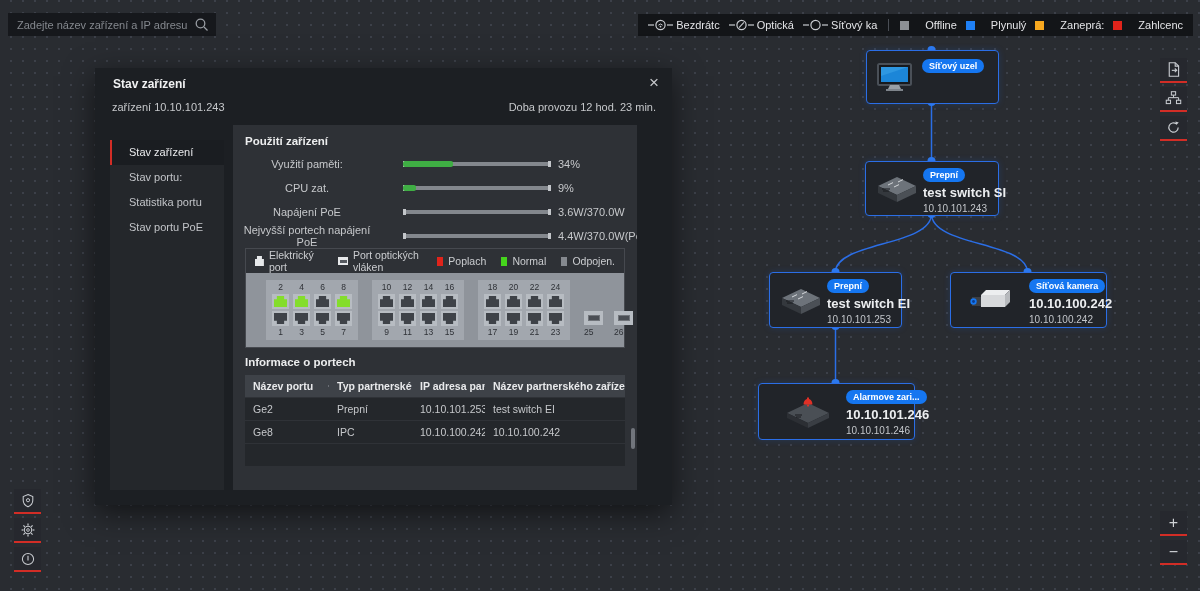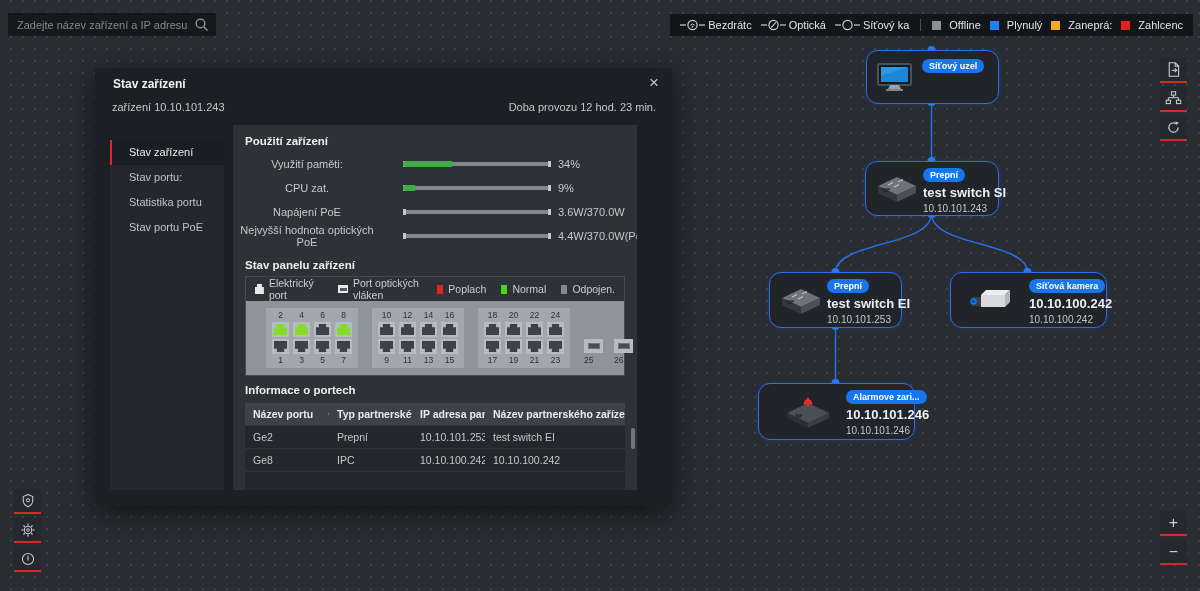--- a/index.html
+++ b/index.html
@@ -13,30 +13,30 @@
     display:flex;align-items:center;}
   .search input{flex:1;background:transparent;border:0;outline:none;color:#9da0a5;
     font-size:11px;padding:0 6px 0 9px;font-family:inherit;}
   .search input::placeholder{color:#84888e;}
   .search svg{margin-right:7px;flex:0 0 auto;}
   
   .legend{position:absolute;top:14px;right:7px;height:22px;background:#131518;
     display:flex;align-items:center;gap:9px;padding:0 10px;font-size:11px;color:#e3e4e7;white-space:nowrap;}
   .lt{display:flex;align-items:center;gap:3px;}
   .ldiv{width:1px;height:12px;background:#4a4e55;margin:0 2px;}
-  .st{display:flex;align-items:center;gap:8px;}
+  .st{display:flex;align-items:center;gap:16px;}
   .sq{width:9px;height:9px;display:inline-block;}
   
   .vtools{position:absolute;display:flex;flex-direction:column;gap:4px;}
   .tool-btn{width:27px;height:25px;background:#26282e;border:0;border-bottom:2px solid #d22d26;
     display:flex;align-items:center;justify-content:center;cursor:pointer;padding:0;}
   .tool-btn.txt{color:#cfd2d6;font-size:16px;font-family:inherit;line-height:1;}
   
   .links{position:absolute;left:0;top:0;pointer-events:none;}
-  .node{position:absolute;border:1px solid #2b6ee6;border-radius:12px;background:#212429;
+  .node{position:absolute;border:1px solid #2b6ee6;border-radius:4px;background:#212429;
     box-shadow:0 0 6px rgba(30,90,200,.25);cursor:pointer;}
   .node .nicon{position:absolute;}
   .pill{display:inline-block;background:#1576f0;color:#fff;font-size:9px;font-weight:bold;
     padding:2px 7px;border-radius:8px;white-space:nowrap;}
   .ninfo{position:absolute;display:flex;flex-direction:column;align-items:flex-start;gap:3px;}
   .t1{font-size:13px;font-weight:bold;color:#eceef0;white-space:nowrap;}
   .t2{font-size:10px;color:#c3c6ca;white-space:nowrap;}
   
   .modal{position:absolute;left:95px;top:68px;width:577px;height:437px;background:#1c1f23;
     box-shadow:0 8px 28px rgba(0,0,0,.55);}
@@ -337,28 +337,27 @@
         <span class="u-val">9%</span>
       </div>
       <div class="u-row">
         <span class="u-label">Napájení PoE</span>
         <span class="u-bar">
             <span class="u-fill" style="width: 0%;"></span>
           </span>
         <span class="u-val">3.6W/370.0W</span>
       </div>
       <div class="u-row">
-        <span class="u-label">Nejvyšší hodnota optických PoE</span>
+        <span class="u-label">Nejvyšší portech napájení PoE</span>
         <span class="u-bar">
             <span class="u-fill" style="width: 0%;"></span>
           </span>
         <span class="u-val">4.4W/370.0W(Posledních 7 d</span>
       </div>
 
-      <div class="sec-h" style="margin-top:16px;">Stav panelu zařízení</div>
 
       <div class="p-box">
         <div class="p-legend">
           <span class="ele-ic"></span>
           <span>Elektrický port</span>
           <span class="gap"></span>
           <span class="fib-ic">
               <i></i>
             </span>
           <span>Port optických vláken</span>

